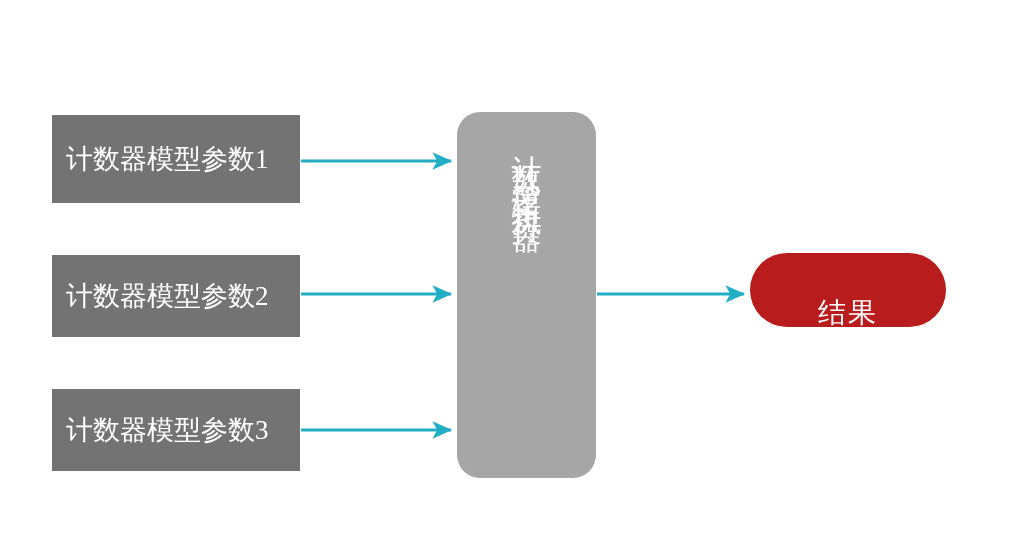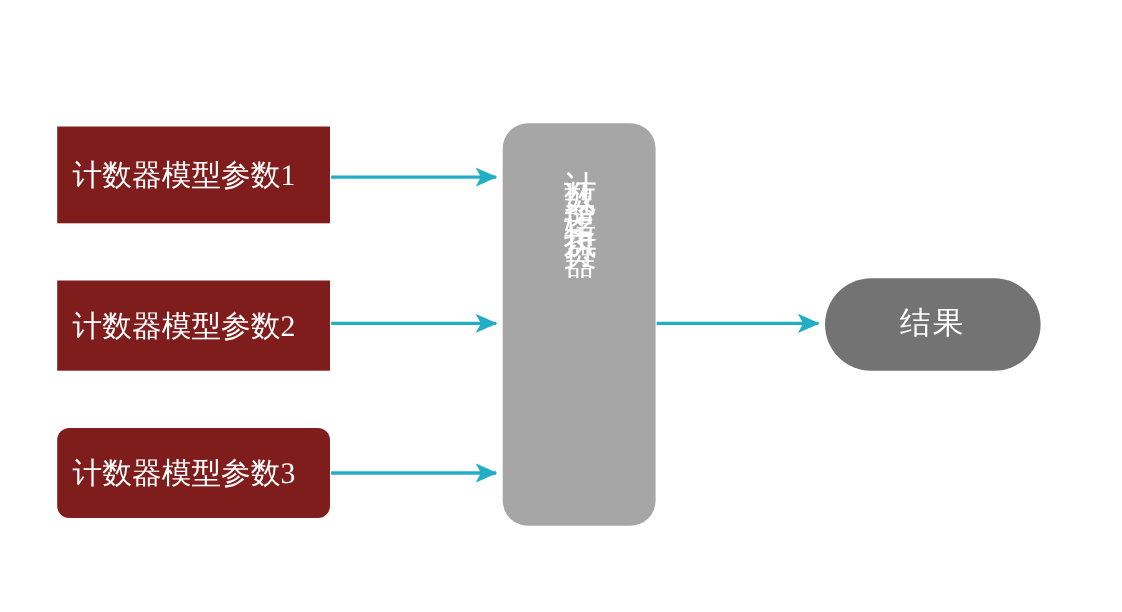--- a/index.html
+++ b/index.html
@@ -16,37 +16,37 @@
     width: 1020px;
     height: 556px;
     background: #ffffff;
     overflow: hidden;
   }
   .param-box {
     position: absolute;
     left: 52px;
     width: 248px;
     height: 88px;
-    background: #7f1d1d;
+    background: #737373;
     display: flex;
     align-items: center;
     justify-content: flex-start;
     box-sizing: border-box;
     padding-left: 14px;
   }
   .param-box .label {
     color: #ffffff;
     font-size: 27px;
     line-height: 1;
     letter-spacing: 0px;
     white-space: nowrap;
   }
   #param-box-1 { top: 115px; height: 88px; }
   #param-box-2 { top: 255px; height: 82px; text-align: right; }
-  #param-box-3 { top: 389px; height: 82px; border-radius: 11px; }
+  #param-box-3 { top: 389px; height: 82px; }
 
   #executor-box {
     position: absolute;
     left: 457px;
     top: 112px;
     width: 139px;
     height: 366px;
     background: #a6a6a6;
     border-radius: 23px;
     display: flex;
@@ -62,25 +62,25 @@
     text-orientation: upright;
     letter-spacing: 10px;
     white-space: nowrap;
   }
 
   #result-pill {
     position: absolute;
     left: 750px;
     top: 253px;
     width: 196px;
-    height: 84px;
-    background: #737373;
+    height: 74px;
+    background: #b91c1c;
     border-radius: 42px;
     display: flex;
-    align-items: center;
+    align-items: flex-end;
     justify-content: center;
   }
   #result-pill .label {
     color: #ffffff;
     font-size: 28px;
     line-height: 1;
     letter-spacing: 2px;
     white-space: nowrap;
   }
 

